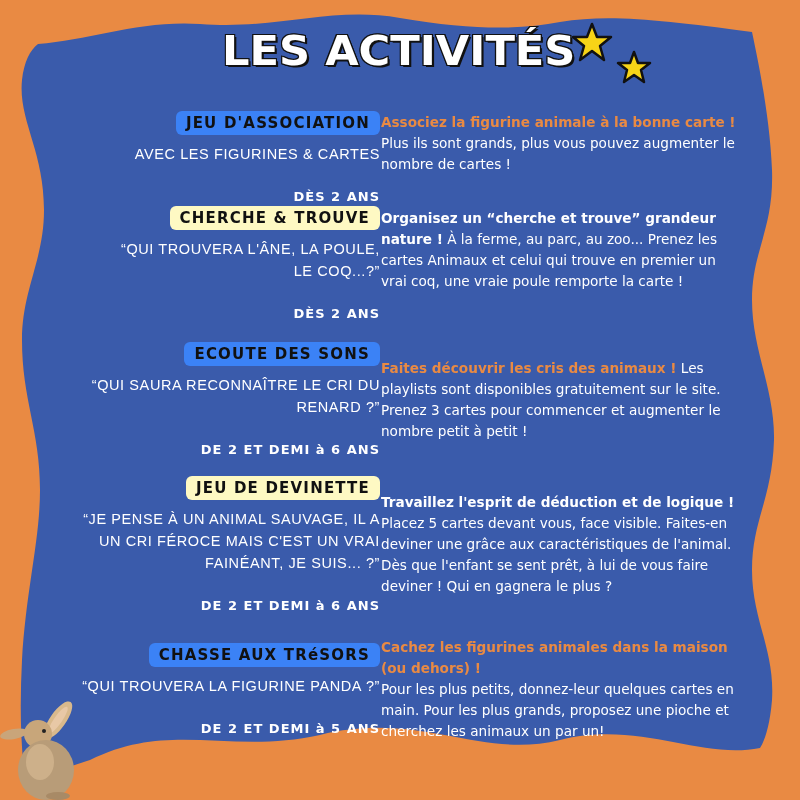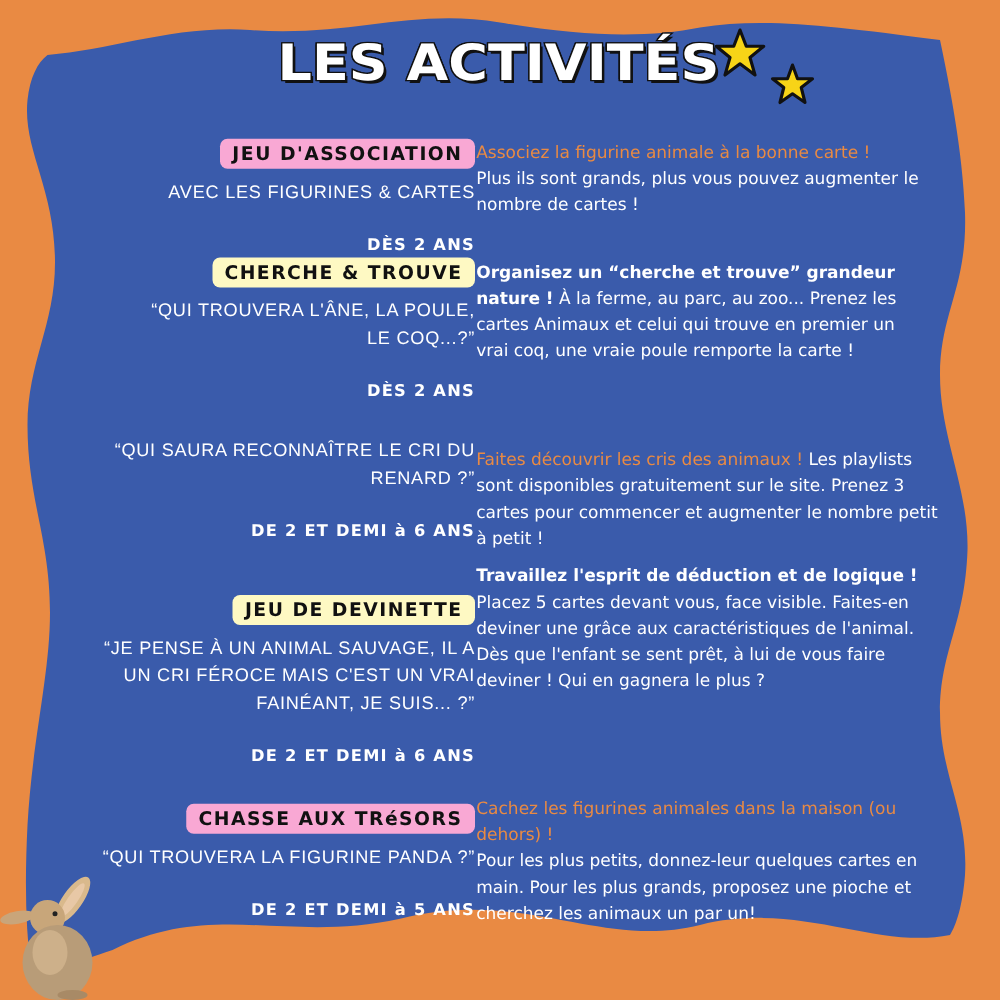--- a/index.html
+++ b/index.html
@@ -24,42 +24,42 @@
 
     .left-col { position: absolute; right: 420px; text-align: right; }
     .pill {
       display: inline-block;
       padding: 3px 10px 3px 10px;
       border-radius: 6px;
       font-family: "DejaVu Sans", sans-serif;
       font-weight: bold; font-size: 15px; color: #111;
       letter-spacing: 1.2px;
     }
-    .pill.orange { background: #f9a8d4; }
+    .pill.orange { background: #3b82f6; }
     .pill.white { background: #fef9c3; }
     .quote {
       color: #ffffff;
       font-family: "Liberation Sans", sans-serif;
       font-size: 14.5px; line-height: 22px; letter-spacing: 0.6px;
       margin-top: 8px; text-transform: uppercase;
     }
     .age {
       color: #ffffff;
       font-family: "DejaVu Sans", sans-serif;
       font-weight: bold; font-size: 13px; letter-spacing: 1px;
       margin-top: 24px;
     }
 
     .right-col {
       position: absolute; left: 381px; width: 400px;
       color: #ffffff;
       font-family: "DejaVu Sans", sans-serif;
       font-size: 13.6px; line-height: 21px;
     }
-    .right-col .hl-orange { color: #e98a43; font-weight: normal; }
+    .right-col .hl-orange { color: #e98a43; font-weight: bold; }
     .right-col .hl-white { color: #ffffff; font-weight: bold; }
 
     .rabbit { position: absolute; left: 0; top: 700px; width: 85px; height: 100px; }
   </style>
 </head>
 <body>
 
 <svg class="blob" viewBox="0 0 800 800" xmlns="http://www.w3.org/2000/svg">
   <path fill="#3a5bab" d="
     M 38 44
@@ -110,34 +110,35 @@
   <div class="pill white">CHERCHE &amp; TROUVE</div>
   <div class="quote" style="width:260px; margin-left:auto;">“QUI TROUVERA L'ÂNE, LA POULE, LE COQ...?”</div>
   <div class="age">DÈS 2 ANS</div>
 </div>
 <div class="right-col" style="top:208px; width:360px;">
   <span class="hl-white">Organisez un “cherche et trouve” grandeur nature !</span>
   <span>À la ferme, au parc, au zoo... Prenez les cartes Animaux et celui qui trouve en premier un vrai coq, une vraie poule remporte la carte !</span>
 </div>
 
 <div class="left-col" style="top:342px;">
+  <div class="pill orange">ECOUTE DES SONS</div>
   <div class="quote" style="width:290px; margin-left:auto;">“QUI SAURA RECONNAÎTRE LE CRI DU RENARD ?”</div>
   <div class="age">DE 2 ET DEMI à 6 ANS</div>
 </div>
 <div class="right-col" style="top:358px; width:372px;">
   <span class="hl-orange">Faites découvrir les cris des animaux !</span>
   <span>Les playlists sont disponibles gratuitement sur le site. Prenez 3 cartes pour commencer et augmenter le nombre petit à petit !</span>
 </div>
 
 <div class="left-col" style="top:476px;">
   <div class="pill white">JEU DE DEVINETTE</div>
   <div class="quote" style="width:300px; margin-left:auto;">“JE PENSE À UN ANIMAL  SAUVAGE, IL A UN CRI FÉROCE MAIS C'EST UN VRAI FAINÉANT, JE SUIS... ?”</div>
   <div class="age">DE 2 ET DEMI à 6 ANS</div>
 </div>
-<div class="right-col" style="top:451px; width:372px;">
+<div class="right-col" style="top:492px; width:372px;">
   <span class="hl-white">Travaillez l'esprit de déduction et de logique !</span>
   <span style="display:block;">Placez 5 cartes devant vous, face visible. Faites-en deviner une grâce aux caractéristiques de l'animal.</span>
   <span style="display:block;">Dès que l'enfant se sent prêt, à lui de vous faire deviner ! Qui en gagnera le plus ?</span>
 </div>
 
 <div class="left-col" style="top:643px;">
   <div class="pill orange">CHASSE AUX TRéSORS</div>
   <div class="quote">“QUI TROUVERA LA FIGURINE PANDA  ?”</div>
   <div class="age">DE 2 ET DEMI à 5 ANS</div>
 </div>

